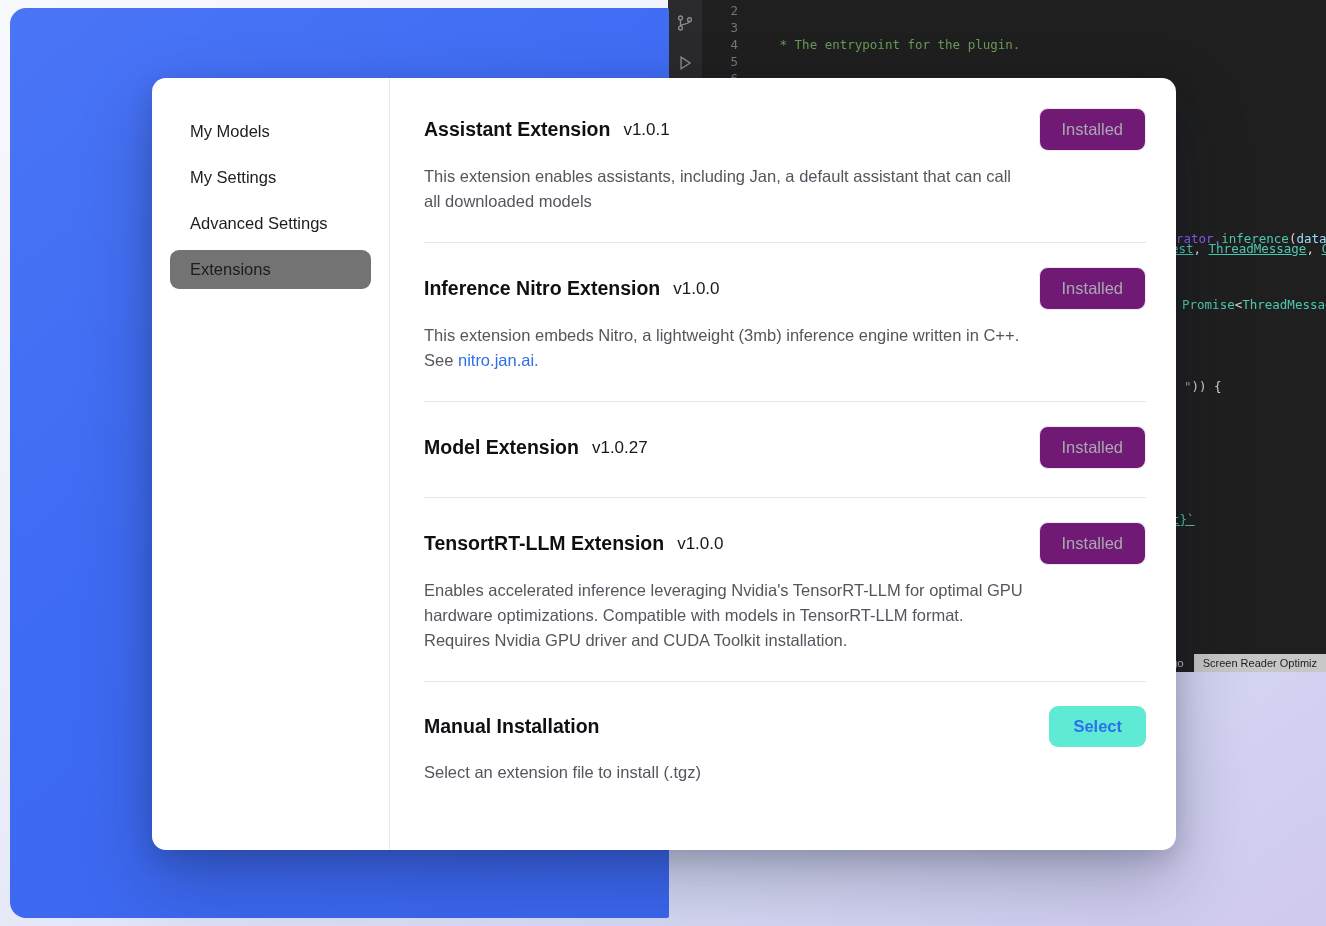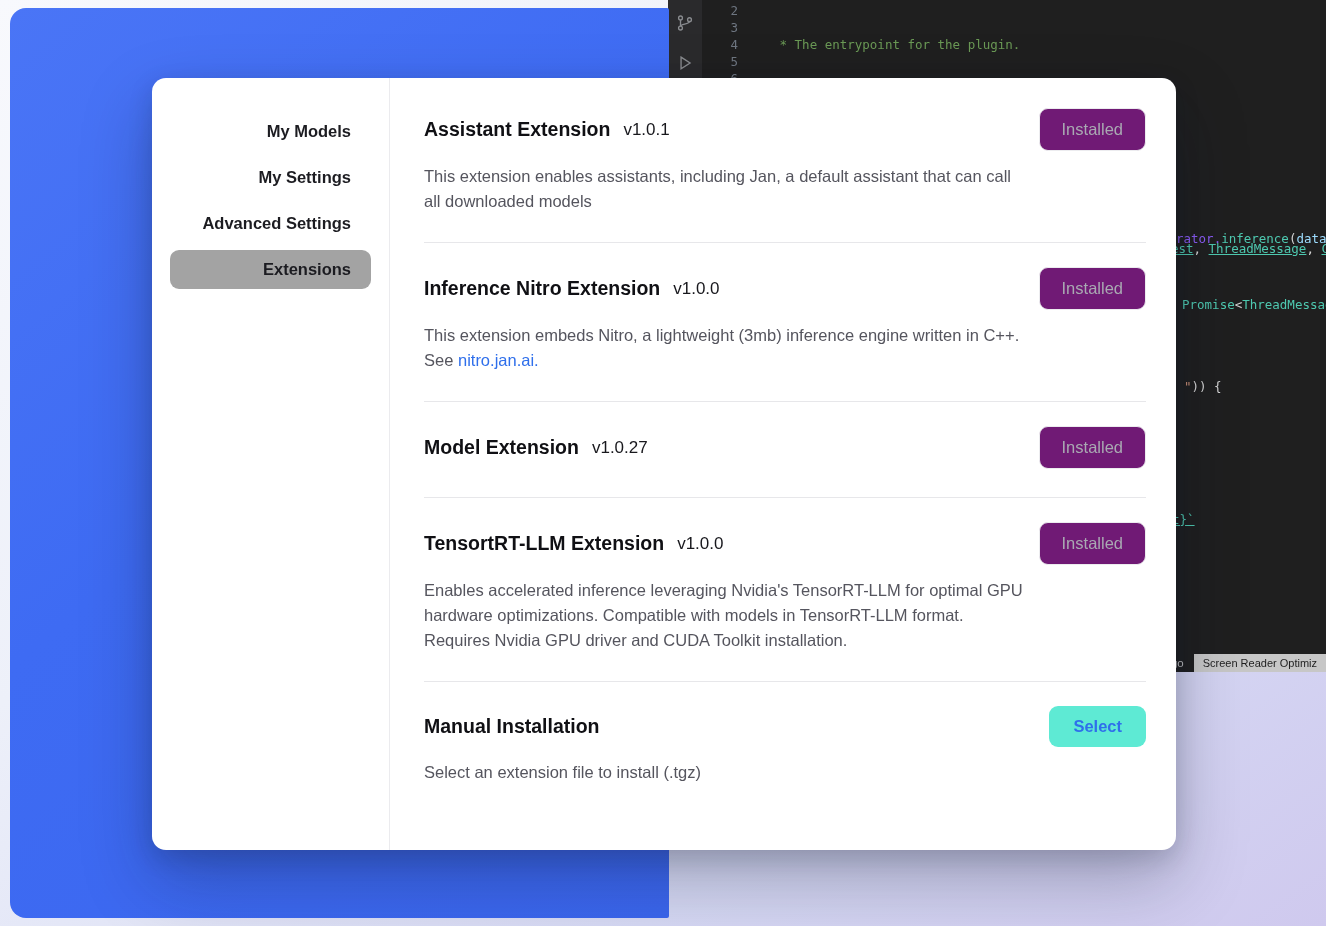--- a/index.html
+++ b/index.html
@@ -55,24 +55,24 @@
   }
 
   
   .modal {
     position:absolute; left:152px; top:78px; width:1024px; height:772px;
     background:#ffffff; border-radius:14px; z-index:3; display:flex; overflow:hidden;
     box-shadow: 0 30px 70px rgba(15,23,42,.28), 0 8px 24px rgba(15,23,42,.16);
   }
   .sidebar { width:238px; flex-shrink:0; border-right:1px solid #ebebee; padding:34px 18px 0; }
   .side-item {
-    font-size:16.5px; font-weight:700; color:#1c1c21;
-    padding:10px 20px; border-radius:9px; margin-bottom:7px; cursor:pointer;text-align:right;
+    font-size:16.5px; font-weight:400; color:#1c1c21;
+    padding:10px 20px; border-radius:9px; margin-bottom:7px; cursor:pointer;
   }
-  .side-item.active { background:#a3a3a3; }
+  .side-item.active { background:#737373; }
 
   .content { flex:1; padding:30px 30px 0 34px; }
   .ext-row { padding:24px 0 28px; border-bottom:1px solid #e7e7ea; position:relative; }
   .ext-row.first { padding-top:0; }
   .ext-row.manual { border-bottom:none; padding-bottom:30px; }
   .row-head { display:flex; align-items:center; }
   .ext-name { font-size:19.5px; font-weight:700; color:#101014; margin:0;text-align:center; }
   .ext-version { font-size:17px; color:#18181d; margin-left:13px; }
   .btn {
     margin-left:auto; border:0; border-radius:9px; cursor:pointer;

